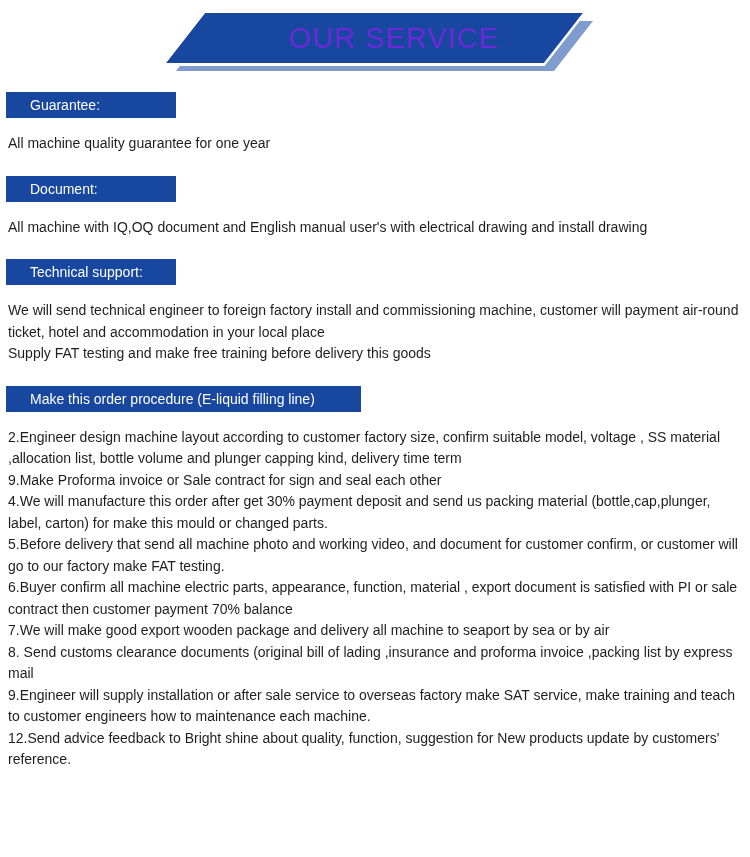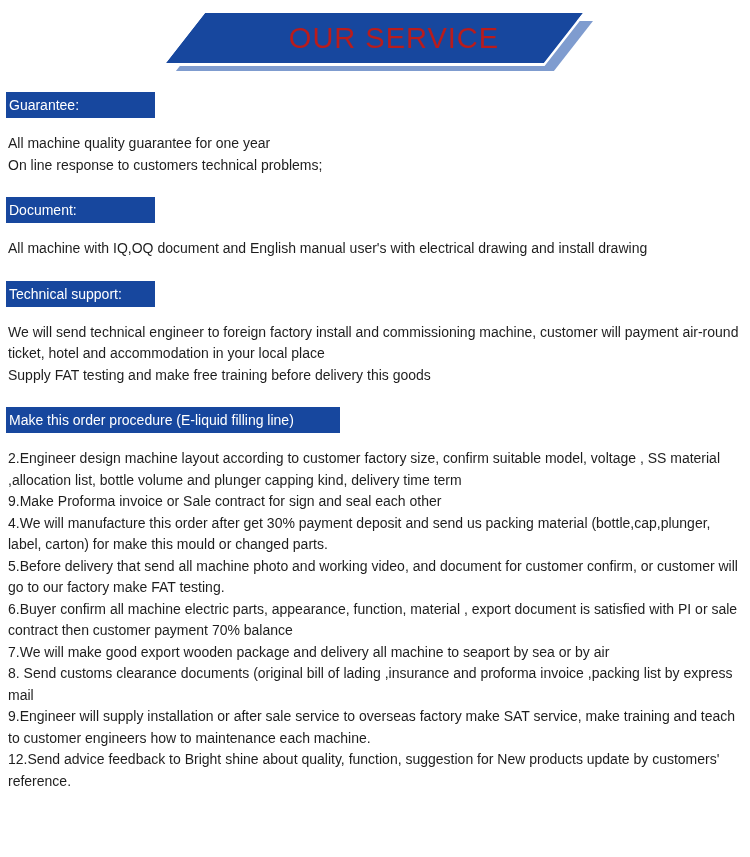--- a/index.html
+++ b/index.html
@@ -44,34 +44,34 @@
     position: absolute;
     left: 205px;
     top: 13px;
     width: 378px;
     height: 50px;
     display: flex;
     align-items: center;
     justify-content: center;
     font-size: 29px;
     letter-spacing: 1px;
-    color: #b91c1c;
+    color: #6d28d9;
     z-index: 2;
     white-space: nowrap;
     text-align: right;
   }
 
   
   .sec-head {
     background: #17479E;
     color: #ffffff;
     font-size: 14px;
     height: 26px;
     line-height: 26px;
-    padding-left: 3px;
+    padding-left: 24px;
     margin: 0 0 15px 6px;
     width: 146px;
     white-space: nowrap;
     overflow: hidden;
   }
   .sec-head.wide {
     width: 331px;
   }
 
   
@@ -94,21 +94,20 @@
 
 <div class="banner">
   <div class="banner-shadow"></div>
   <div class="banner-shape"></div>
   <div class="banner-title">OUR SERVICE</div>
 </div>
 
 <div class="sec-head">Guarantee:</div>
 <div class="sec-body">
   <p>All machine quality guarantee for one year</p>
-  <p>On line response to customers technical problems;</p>
 </div>
 
 <div class="sec-head">Document:</div>
 <div class="sec-body">
   <p>All machine with IQ,OQ document and English manual user's with electrical drawing and install drawing</p>
 </div>
 
 <div class="sec-head">Technical support:</div>
 <div class="sec-body">
   <p>We will send technical engineer to foreign factory install and commissioning machine, customer will payment air-round ticket, hotel and accommodation in your local place</p>

